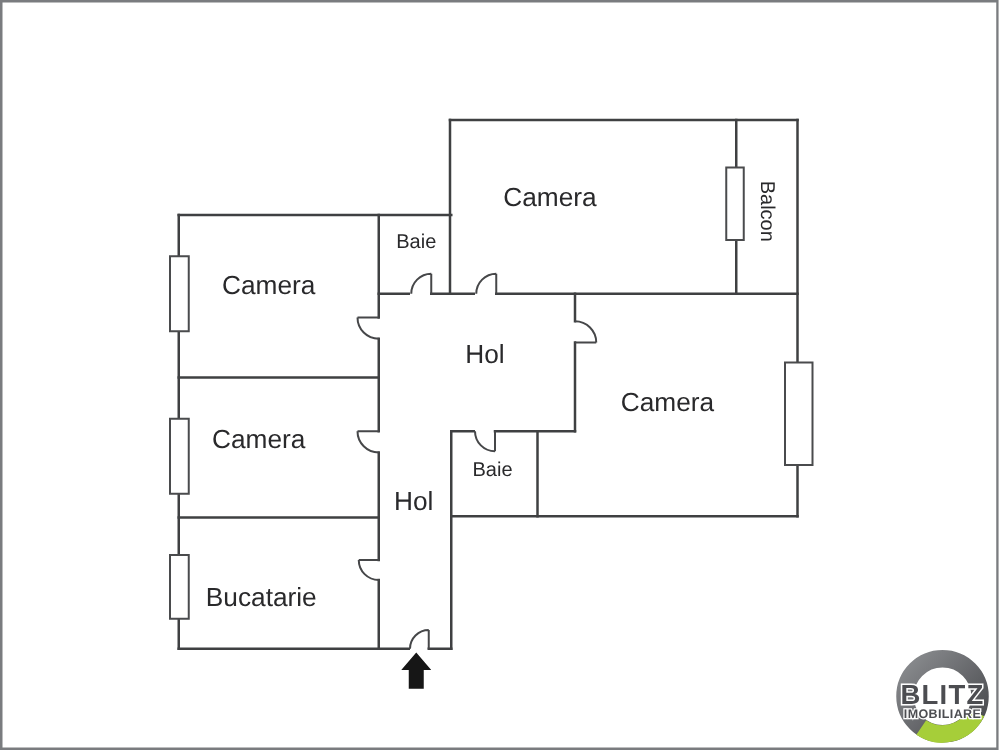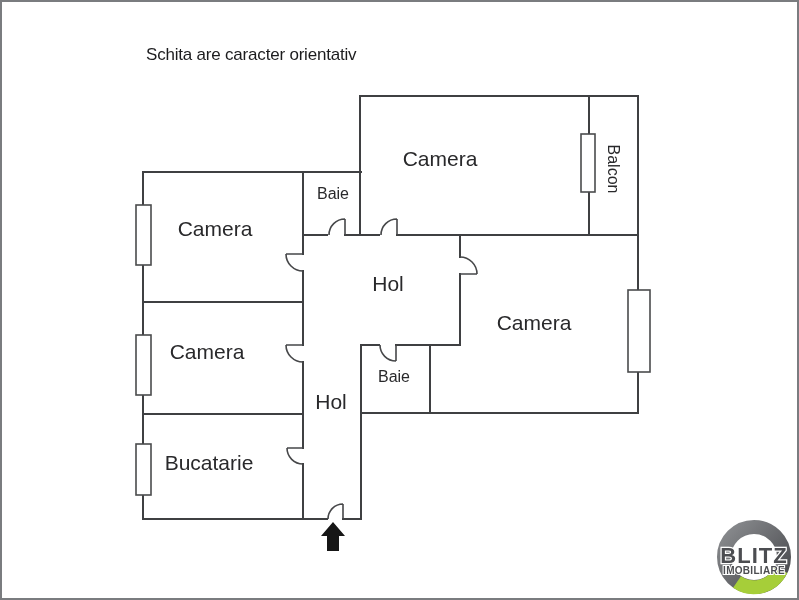--- a/index.html
+++ b/index.html
@@ -25,21 +25,20 @@
   }
   .room-label.small{font-size:16px;}
   .room-label.vertical{transform:translate(-50%,-50%) rotate(90deg);}
   .logo-svg{position:absolute;left:710px;top:513px;width:85px;height:83px;}
 </style>
 </head>
 <body>
 
 <div class="stage">
 
-  <div class="title">Schita are caracter orientativ</div>
 
   <svg class="plan-svg" viewBox="0 0 795 596">
 
     <g fill="none" stroke="#3f4042" stroke-width="2" stroke-linecap="square">
       <path d="M141 170 H359"></path>
       <path d="M141 170 V517"></path>
       <path d="M141 517 H325"></path>
       <path d="M341 517 H359"></path>
       <path d="M359 343 V517"></path>
       <path d="M301 170 V252"></path>
@@ -87,21 +86,21 @@
 
   <div class="room-label" style="left:438px;top:157px">Camera</div>
   <div class="room-label small vertical" style="left:611px;top:167px">Balcon</div>
   <div class="room-label" style="left:213px;top:227px">Camera</div>
   <div class="room-label small" style="left:331px;top:192px">Baie</div>
   <div class="room-label" style="left:386px;top:282px">Hol</div>
   <div class="room-label" style="left:205px;top:350px">Camera</div>
   <div class="room-label small" style="left:392px;top:375px">Baie</div>
   <div class="room-label" style="left:532px;top:321px">Camera</div>
   <div class="room-label" style="left:329px;top:400px">Hol</div>
-  <div class="room-label" style="left:207px;top:461px">Bucatarie</div>
+  <div class="room-label" style="left:207px;top:477px">Bucatarie</div>
 
   <svg class="logo-svg" viewBox="710 513 85 83">
     <defs>
       <linearGradient id="ringGrad" x1="0" y1="0" x2="1" y2="1">
         <stop offset="0" stop-color="#8a8c8f"></stop>
         <stop offset="1" stop-color="#46474b"></stop>
       </linearGradient>
     </defs>
     <circle cx="752" cy="555" r="30" fill="none" stroke="url(#ringGrad)" stroke-width="14"></circle>
     <path d="M 779 568 A 30 30 0 0 1 735 580" fill="none" stroke="#a6ce39" stroke-width="14"></path>

